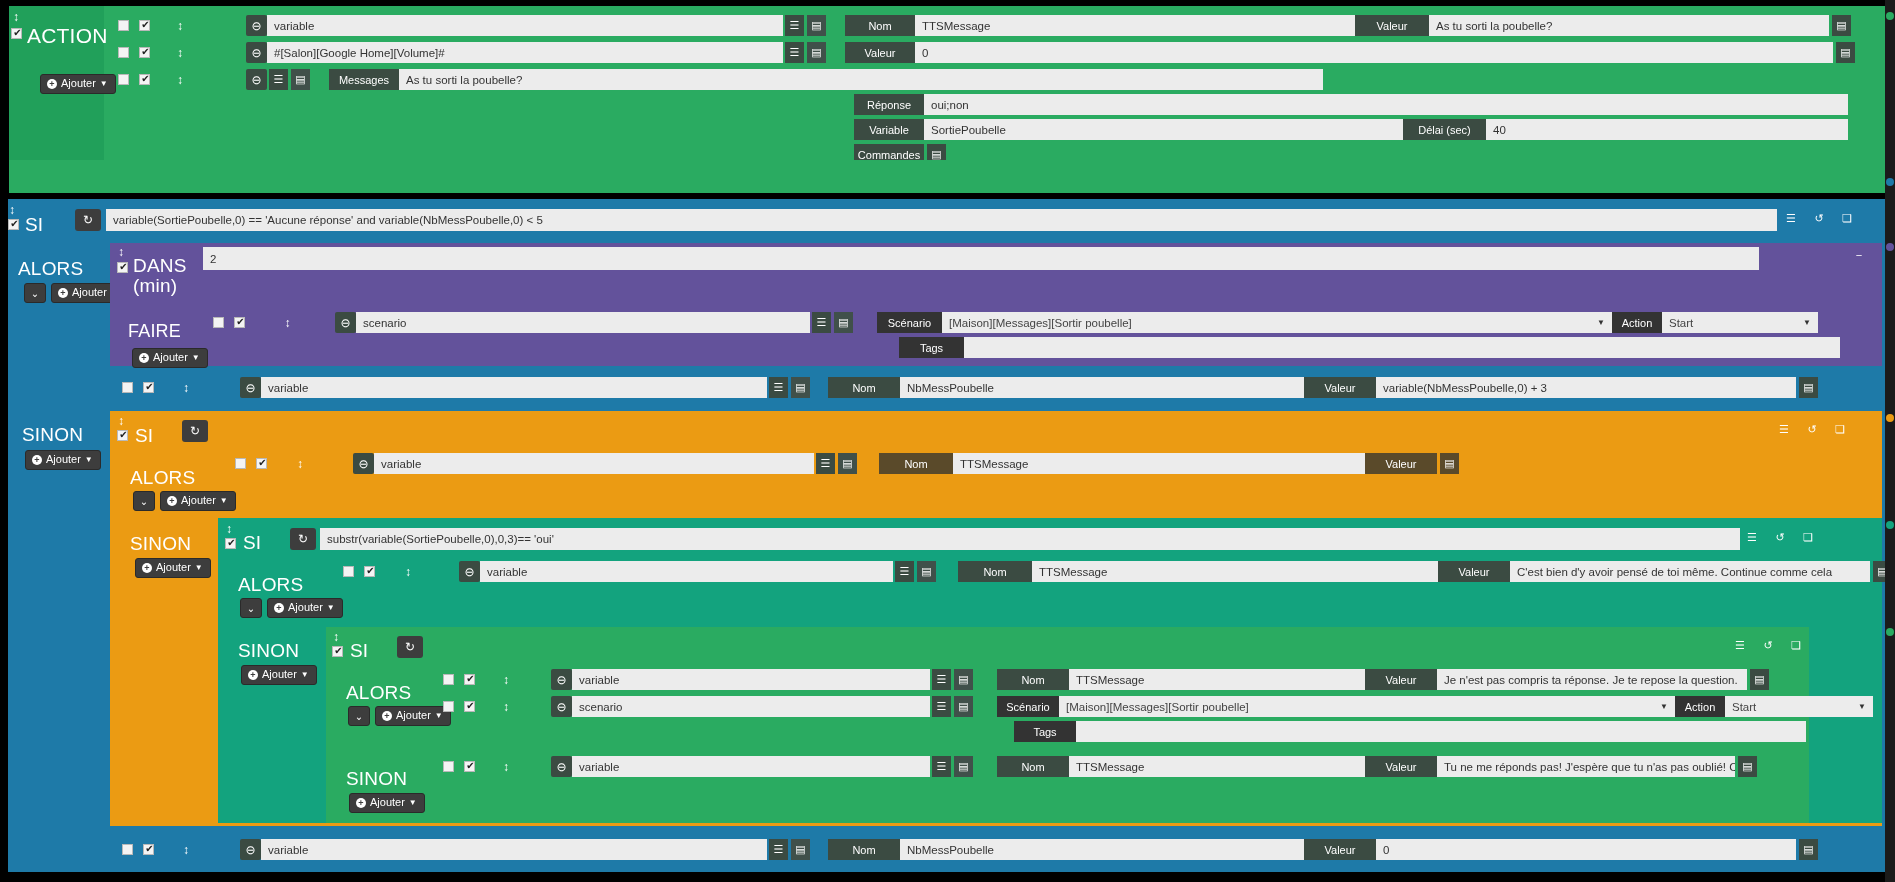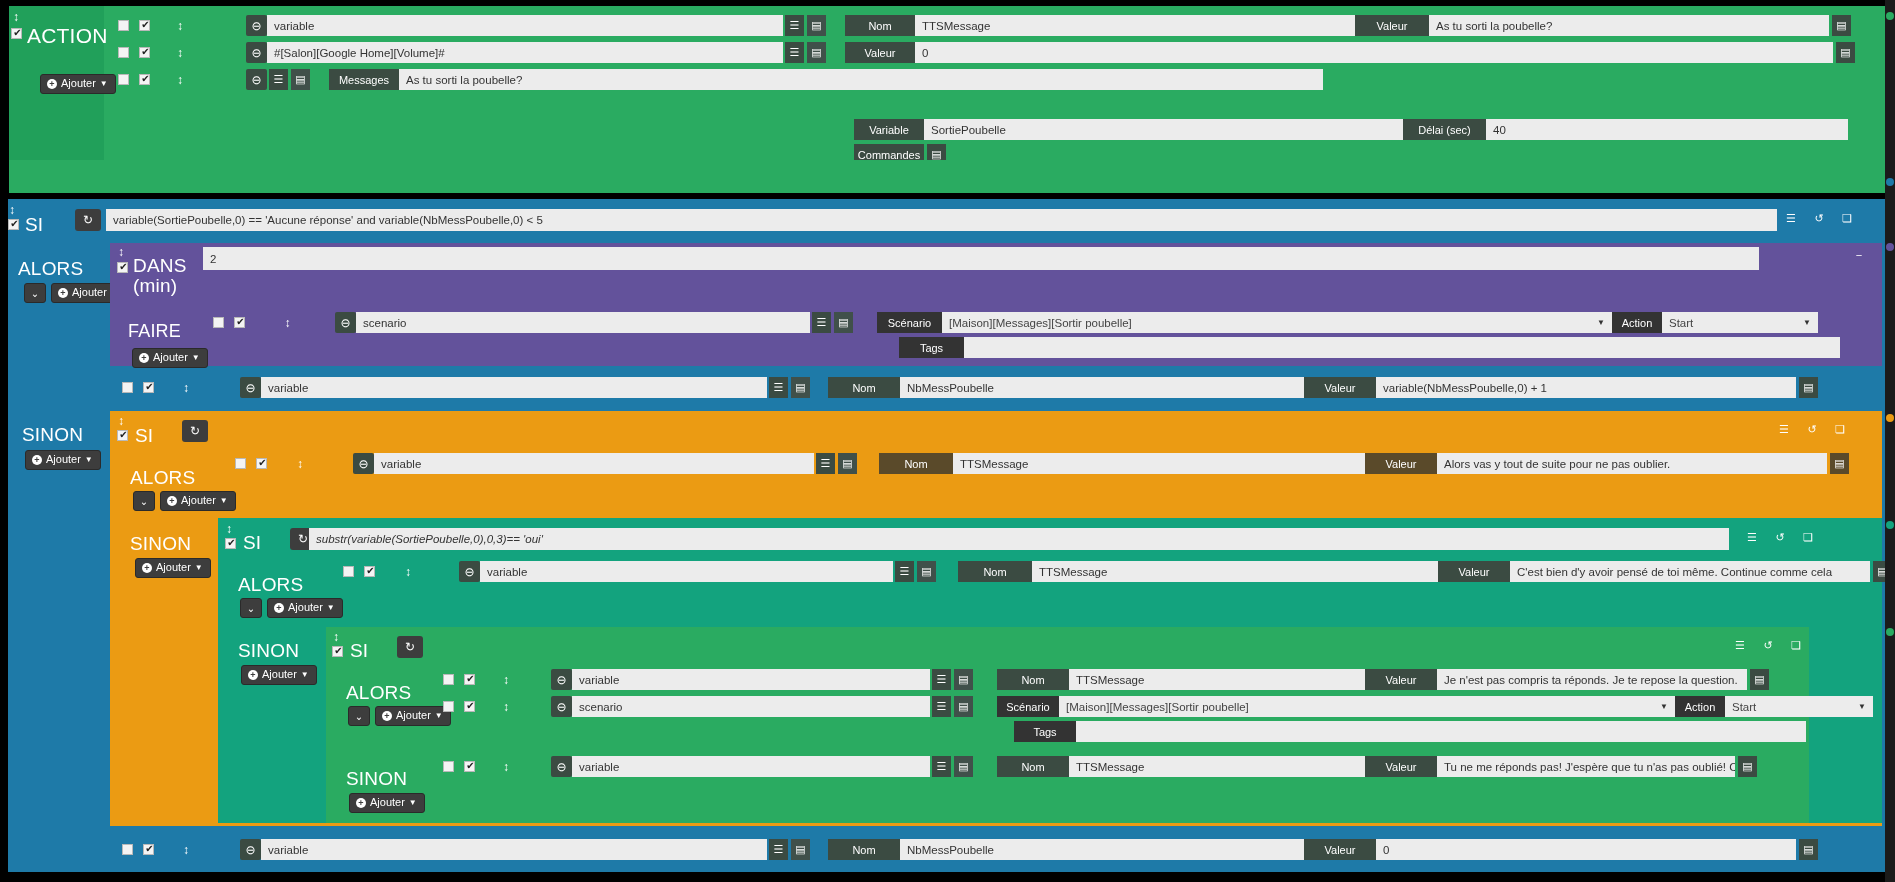--- a/index.html
+++ b/index.html
@@ -142,20 +142,24 @@
     <div class="row" style="position:absolute;left:100px;top:62px;width:1770px;height:23px;">
       <span class="cb" style="margin-left:9px;"></span>
       <span class="cb on" style="margin-left:10px;"></span>
       <span class="updown" style="width:60px;"></span>
       <span class="minus" style="margin-left:36px;"></span>
       <span class="sq" style="margin-left:2px;">☰</span>
       <span class="sq b" style="margin-left:3px;">▤</span>
       <span class="tag" style="margin-left:19px;width:70px;">Messages</span>
       <span class="field" style="width:924px;">As tu sorti la poubelle?</span>
     </div>
+    <div class="row" style="position:absolute;left:845px;top:87px;height:23px;">
+      <span class="tag" style="width:70px;">Réponse</span>
+      <span class="field" style="width:924px;">oui;non</span>
+    </div>
     <div class="row" style="position:absolute;left:845px;top:112px;height:23px;">
       <span class="tag" style="width:70px;">Variable</span>
       <span class="field" style="width:479px;">SortiePoubelle</span>
       <span class="tag" style="width:83px;">Délai (sec)</span>
       <span class="field" style="width:362px;">40</span>
     </div>
     <div class="row" style="position:absolute;left:845px;top:137px;height:23px;">
       <span class="tag" style="width:70px;">Commandes</span>
       <span class="sq" style="margin-left:3px;">▤</span>
     </div>
@@ -250,21 +254,21 @@
     <span class="cb" style="margin-left:12px;"></span>
     <span class="cb on" style="margin-left:10px;"></span>
     <span class="updown" style="width:64px;"></span>
     <span class="minus" style="margin-left:22px;"></span>
     <span class="field" style="width:506px;">variable</span>
     <span class="sq" style="margin-left:2px;">☰</span>
     <span class="sq b" style="margin-left:3px;">▤</span>
     <span class="tag" style="margin-left:18px;width:72px;">Nom</span>
     <span class="field" style="width:404px;">NbMessPoubelle</span>
     <span class="tag" style="width:72px;">Valeur</span>
-    <span class="field" style="width:420px;">variable(NbMessPoubelle,0) + 1</span>
+    <span class="field" style="width:420px;">variable(NbMessPoubelle,0) + 3</span>
     <span class="sq" style="margin-left:3px;">▤</span>
   </div>
 
   <div class="orange" style="position:absolute;left:110px;top:411px;width:1772px;height:415px;"></div>
   <span class="updown" style="position:absolute;left:118px;top:415px;"></span>
   <span class="cb on" style="position:absolute;left:117px;top:430px;"></span>
   <div class="lbl-vert" style="position:absolute;left:135px;top:425px;">SI</div>
   <div class="refresh" style="position:absolute;left:182px;top:420px;"></div>
   <div class="row" style="position:absolute;left:1777px;top:422px;gap:14px;">
     <span class="right-ico">☰</span>
@@ -292,30 +296,29 @@
     <span class="cb" style="margin-left:13px;"></span>
     <span class="cb on" style="margin-left:10px;"></span>
     <span class="updown" style="width:66px;"></span>
     <span class="minus" style="margin-left:20px;"></span>
     <span class="field" style="width:440px;">variable</span>
     <span class="sq" style="margin-left:2px;">☰</span>
     <span class="sq b" style="margin-left:3px;">▤</span>
     <span class="tag brown" style="margin-left:22px;width:74px;">Nom</span>
     <span class="field" style="width:412px;">TTSMessage</span>
     <span class="tag brown" style="width:72px;">Valeur</span>
-    <span class="field" style="width:390px;">Alors vas y tout de suite pour ne pas oublier.</span>
     <span class="sq" style="margin-left:3px;background:#5a4a2a;">▤</span>
   </div>
 
   <div class="teal" style="position:absolute;left:218px;top:518px;width:1664px;height:305px;"></div>
   <span class="updown" style="position:absolute;left:226px;top:523px;"></span>
   <span class="cb on" style="position:absolute;left:225px;top:538px;"></span>
   <div class="lbl-vert" style="position:absolute;left:243px;top:532px;">SI</div>
   <div class="refresh" style="position:absolute;left:290px;top:528px;"></div>
-  <div class="field" style="position:absolute;left:309px;top:528px;width:1420px;height:22px;font-style:italic;">substr(variable(SortiePoubelle,0),0,3)== 'oui'</div>
+  <div class="field" style="position:absolute;left:320px;top:528px;width:1420px;height:22px;">substr(variable(SortiePoubelle,0),0,3)== 'oui'</div>
   <div class="row" style="position:absolute;left:1745px;top:530px;gap:14px;">
     <span class="right-ico">☰</span>
     <span class="right-ico">↺</span>
     <span class="right-ico">❏</span>
   </div>
 
   <div class="lbl-vert" style="position:absolute;left:238px;top:574px;">ALORS</div>
   <div class="row" style="position:absolute;left:240px;top:598px;gap:5px;">
     <span class="btn-chev">⌄</span>
     <span class="btn-add">
@@ -377,21 +380,21 @@
     <span class="cb" style="margin-left:13px;"></span>
     <span class="cb on" style="margin-left:10px;"></span>
     <span class="updown" style="width:62px;"></span>
     <span class="minus" style="margin-left:14px;"></span>
     <span class="field" style="width:358px;">variable</span>
     <span class="sq" style="margin-left:2px;">☰</span>
     <span class="sq b" style="margin-left:3px;">▤</span>
     <span class="tag" style="margin-left:24px;width:72px;">Nom</span>
     <span class="field" style="width:296px;">TTSMessage</span>
     <span class="tag" style="width:72px;">Valeur</span>
-    <span class="field" style="width:310px;">Je n'est pas compris ta réponds. Je te repose la question.</span>
+    <span class="field" style="width:310px;">Je n'est pas compris ta réponse. Je te repose la question.</span>
     <span class="sq" style="margin-left:3px;">▤</span>
   </div>
 
   <div class="row" style="position:absolute;left:430px;top:695px;height:23px;">
     <span class="cb" style="margin-left:13px;"></span>
     <span class="cb on" style="margin-left:10px;"></span>
     <span class="updown" style="width:62px;"></span>
     <span class="minus" style="margin-left:14px;"></span>
     <span class="field" style="width:358px;">scenario</span>
     <span class="sq" style="margin-left:2px;">☰</span>

